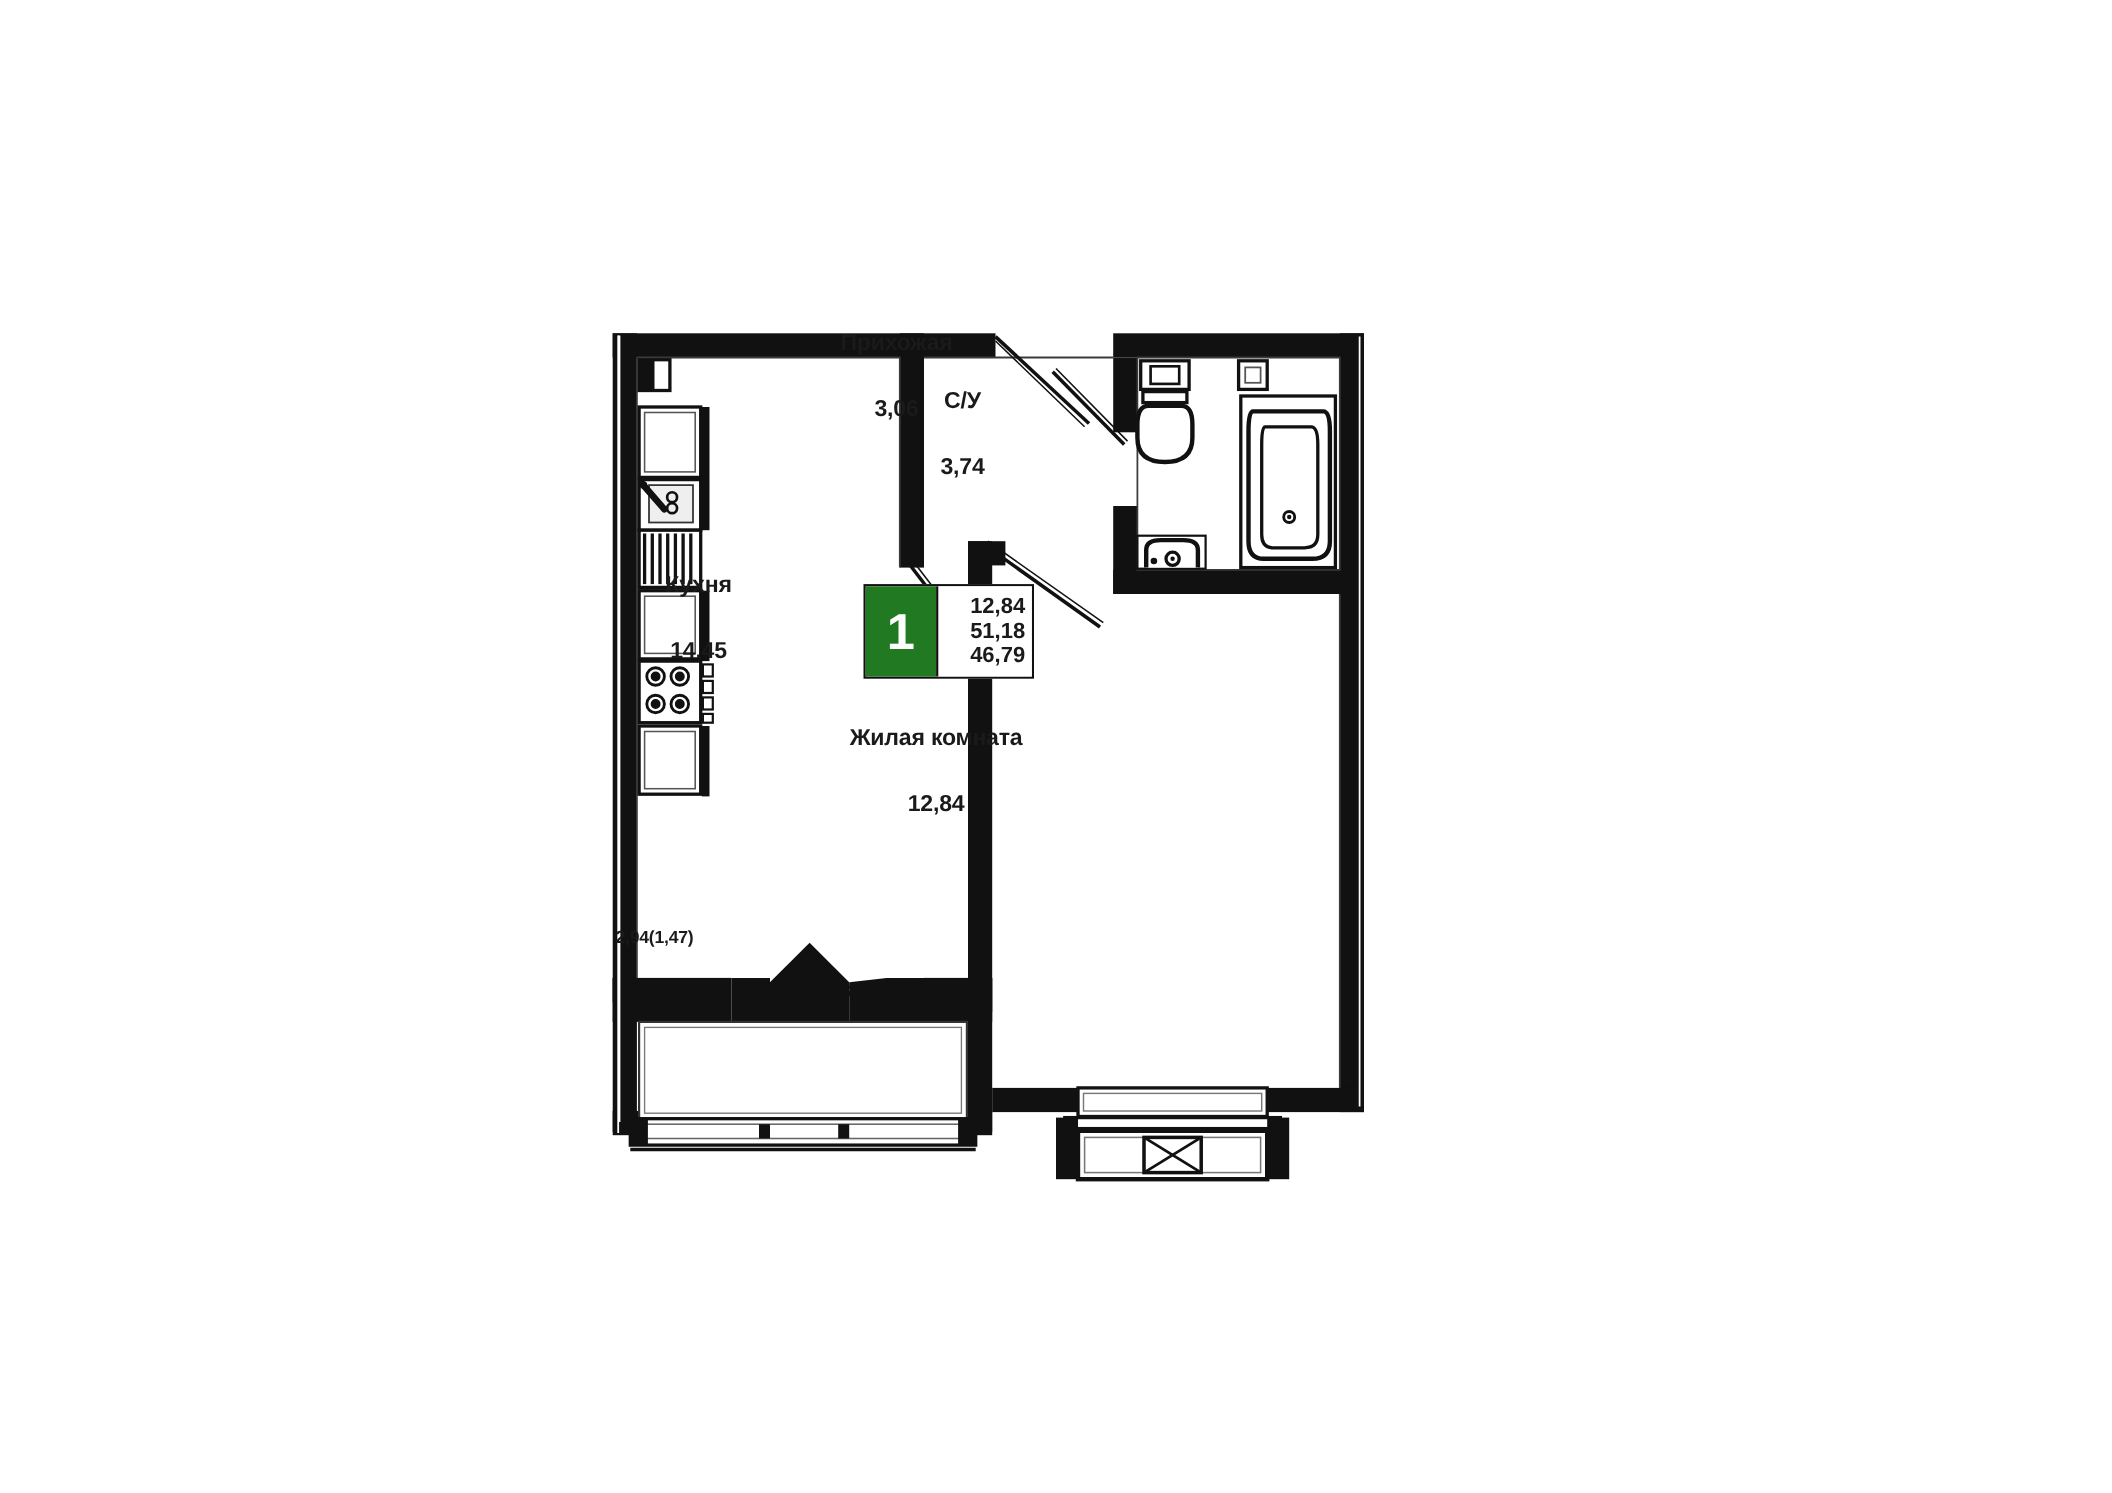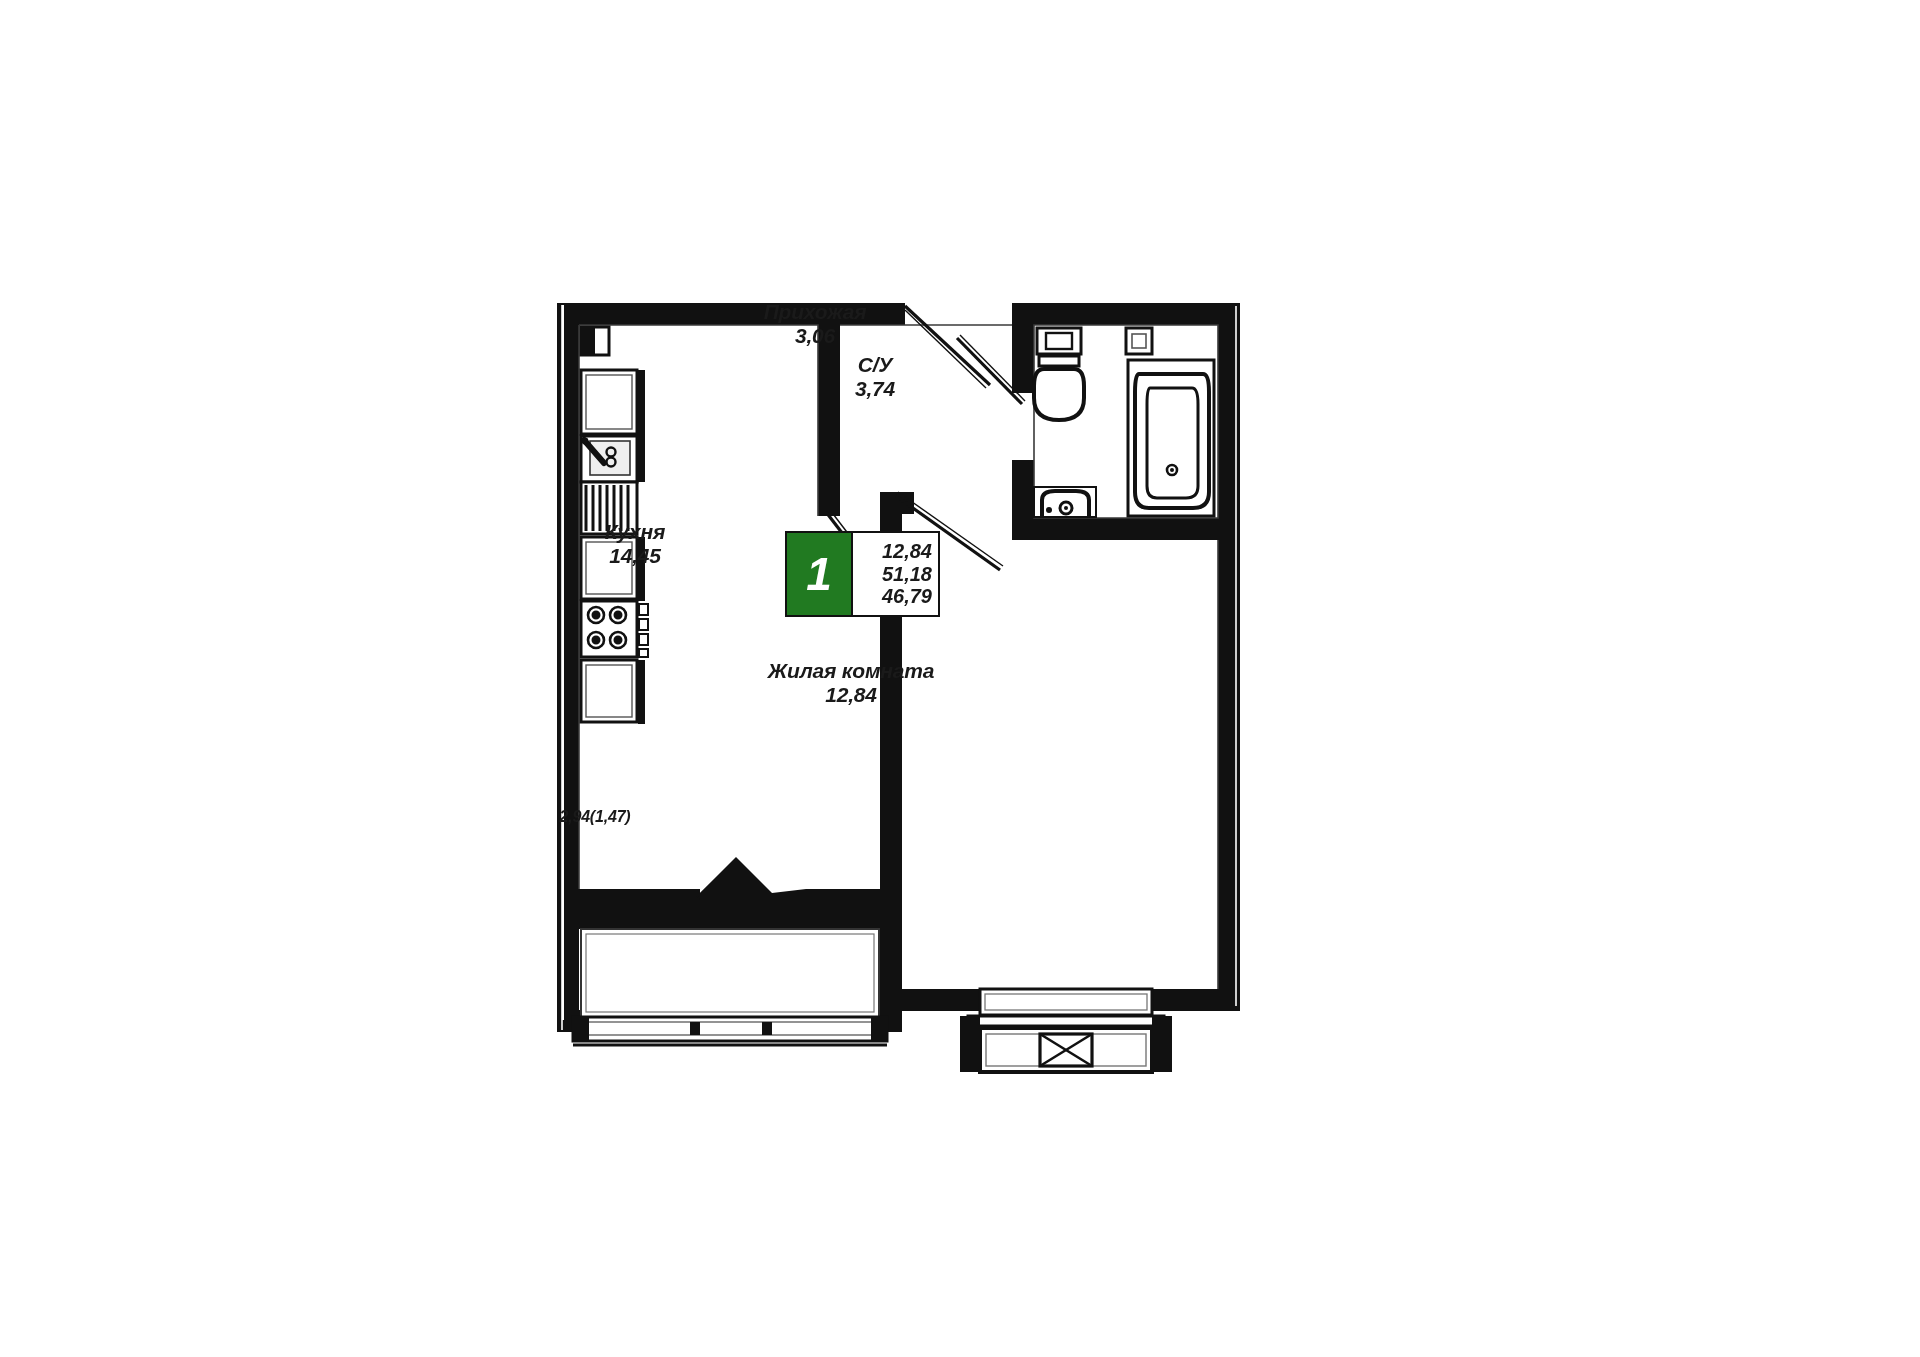--- a/index.html
+++ b/index.html
@@ -11,21 +11,20 @@
     width: 1920px;
     height: 1357px;
     font-family: "Liberation Sans", sans-serif;
     overflow: hidden;
   }
   #plan-root {
     position: relative;
     width: 1920px;
     height: 1357px;
     background: #ffffff;
-    font-style: italic;
   }
   #floorplan-svg {
     position: absolute;
     left: 0;
     top: 0;
     width: 1920px;
     height: 1357px;
   }
   .room-label {
     position: absolute;
@@ -37,20 +36,21 @@
     white-space: nowrap;
     letter-spacing: -0.2px;
   }
   .room-label .rl-name {
     display: block;
     font-size: 21px;
   }
   .room-label .rl-area {
     display: block;
     font-size: 21px;
+    margin-top: 36px;
   }
   #label-hallway { left: 700px; top: 300px; width: 230px; }
   #label-bathroom { left: 810px; top: 353px; width: 130px; }
   #label-kitchen  { left: 535px; top: 520px; width: 200px; }
   #label-living   { left: 726px; top: 659px; width: 250px; }
   #label-balcony  { left: 475px; top: 808px; width: 240px; font-weight: 700; }
   #label-balcony .rl-area { font-size: 16px; }
 
   
   #info-badge {

